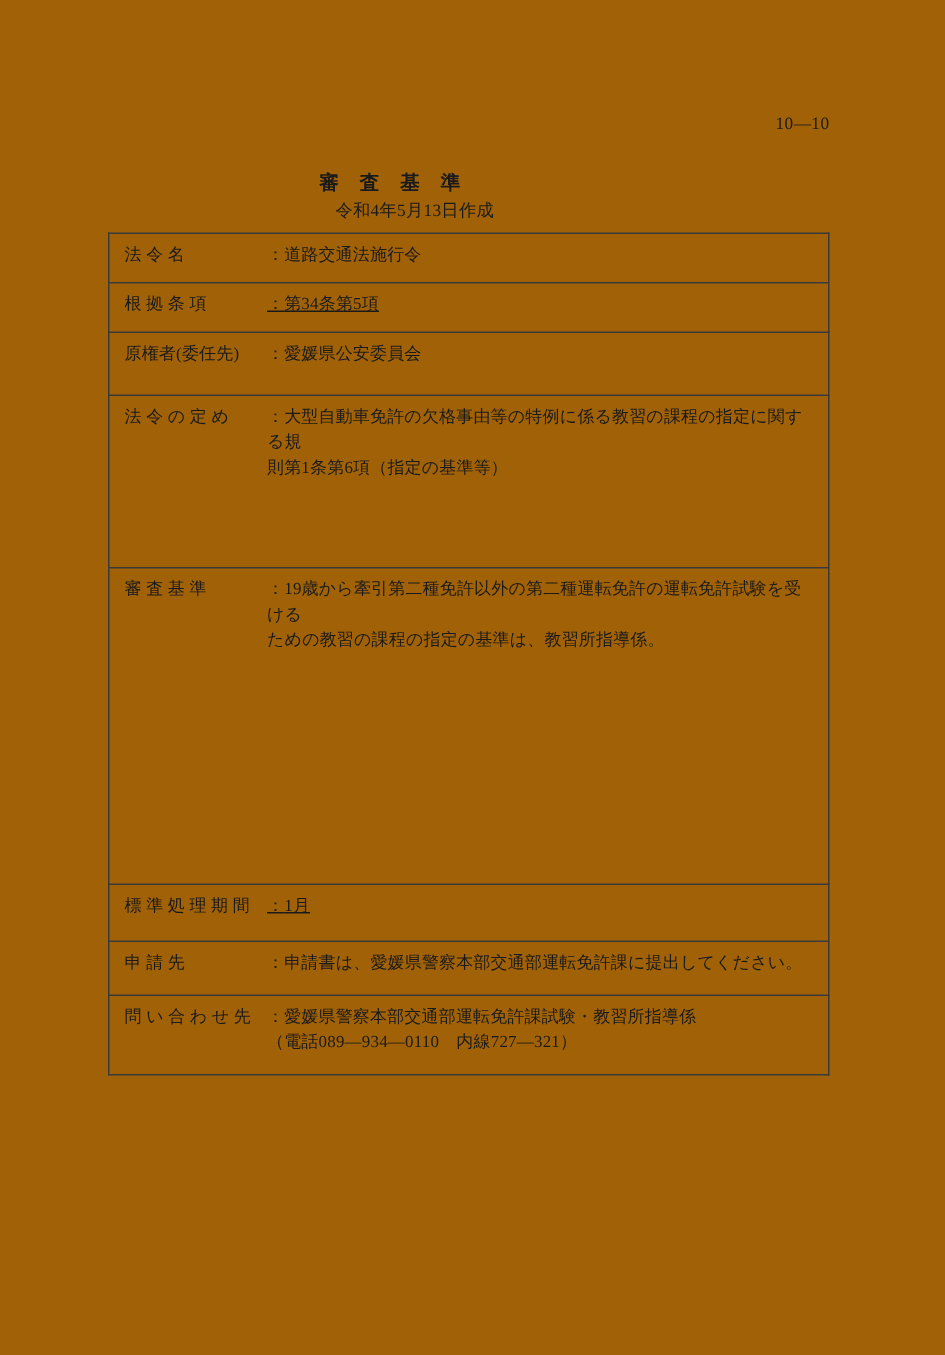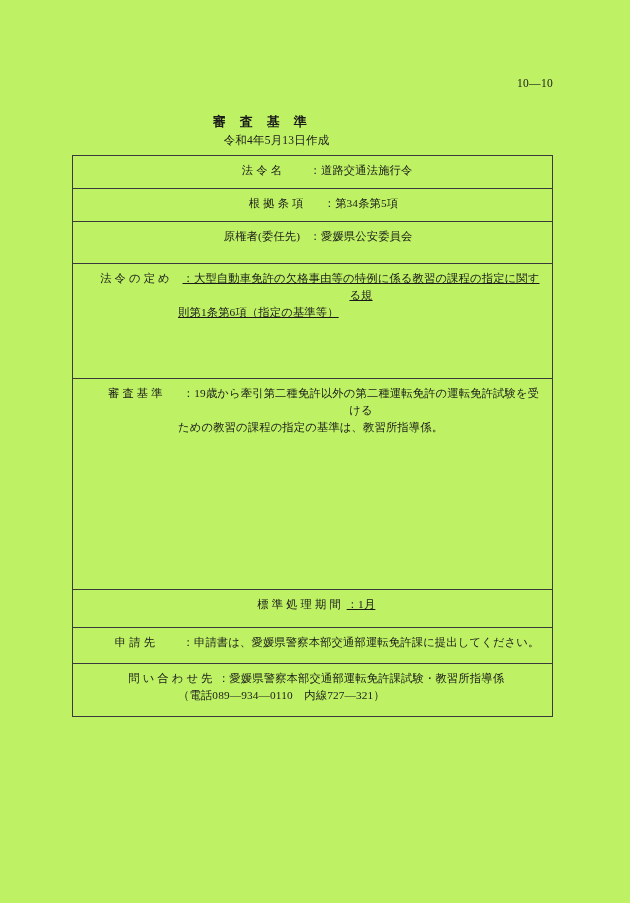--- a/index.html
+++ b/index.html
@@ -13,21 +13,21 @@
     position: relative;
     font-family: "Liberation Serif", "DejaVu Serif", serif;
     color: #1a1a1a;
     -webkit-font-smoothing: antialiased;
   }
   .page {
     position: absolute;
     left: 0; top: 0;
     width: 630px;
     height: 903px;
-    background: #bef264;
+    background: #a16207;
   }
 
   
   .page-marker {
     position: absolute;
     left: 0;
     top: 77px;
     width: 553px;
     text-align: right;
     font-size: 11.5px;
@@ -72,41 +72,40 @@
     padding: 6px 8px 5px 10px;
     font-size: 11.3px;
     line-height: 17px;
     box-sizing: border-box;
   }
   .row-line {
     display: block;
     padding-left: 95px;
     text-indent: -95px;
     letter-spacing: 0.15px;
-    text-align: center;
   }
   .row-line .lbl {
     display: inline-block;
     width: 95px;
     text-indent: 0;
     white-space: nowrap;
     box-sizing: border-box;
   }
   .sub-line {
     display: block;
     padding-left: 95px;
     letter-spacing: 0.15px;
   }
 
   
   .h-1 { height: 32px; }
-  .h-2 { height: 32px; }
+  .h-2 { height: 32px; text-decoration: underline; }
   .h-3 { height: 52px; }
   .h-4 { height: 41px; }
-  .h-5 { height: 114px; text-decoration: underline; }
+  .h-5 { height: 114px; }
   .h-6 { height: 210px; }
   .h-7 { height: 37px; text-decoration: underline; }
   .h-8 { height: 35px; }
   .h-9 { height: 52px; }
   .h-10 { height: 34px; }
 </style>
 </head>
 <body>
 
 <div class="page">

